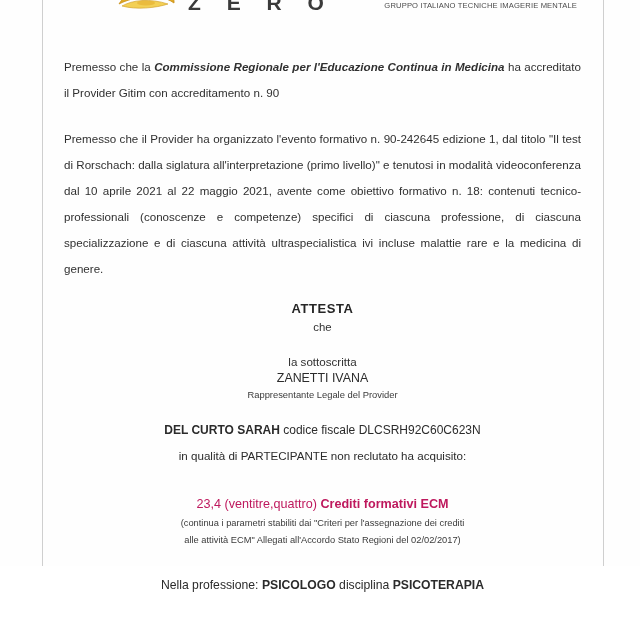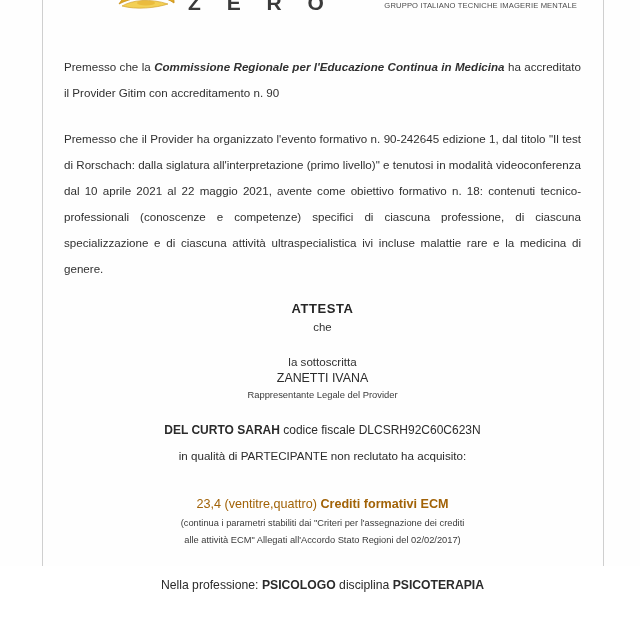--- a/index.html
+++ b/index.html
@@ -157,21 +157,21 @@
     line-height: 25px;
     color: #2b2b2b;
   }
 
   .credits {
     margin-top: 25px;
   }
   .credits .amount {
     font-size: 12.6px;
     line-height: 22px;
-    color: #a16207;
+    color: #be185d;
   }
   .credits .amount .label { font-weight: bold; }
   .credits .note {
     font-size: 9.3px;
     line-height: 17px;
     color: #3a3a3a;
   }
 
   .profession {
     margin-top: 26px;

